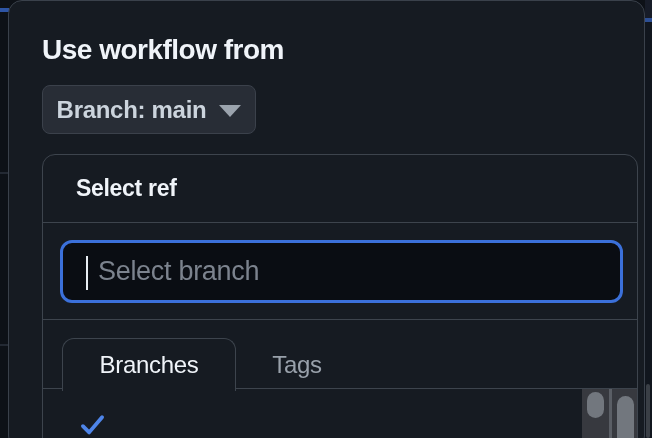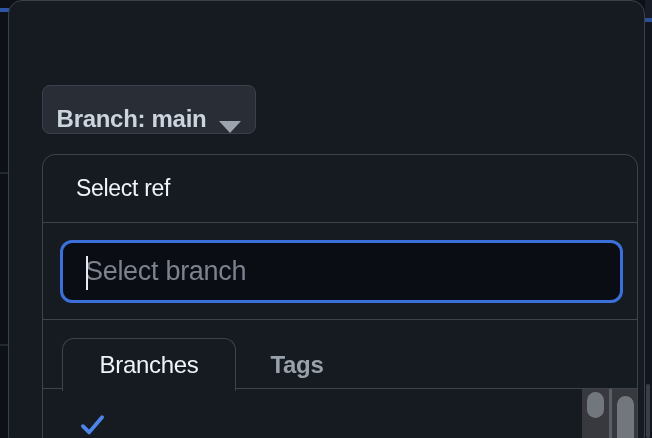--- a/index.html
+++ b/index.html
@@ -34,21 +34,21 @@
   }
   .heading{
     left:33px;top:33px;
     font-size:28px;font-weight:bold;letter-spacing:-0.5px;
     color:var(--text-primary);
   }
   .branch-btn{
     left:33px;top:84px;width:214px;height:49px;
     background:var(--button-bg);
     border:1px solid #3b414b;border-radius:8px;
-    display:flex;align-items:flex-end;justify-content:center;gap:13px;
+    display:flex;align-items:center;justify-content:center;gap:13px;
     cursor:pointer;
   }
   .branch-btn .label{font-size:24px;font-weight:600;color:var(--text-button);}
   .tri-down{
     width:0;height:0;margin-top:3px;
     border-left:11px solid transparent;border-right:11px solid transparent;
     border-top:12px solid #9ba3ad;
   }
 
   
@@ -57,53 +57,53 @@
     background:var(--overlay-bg);
     border:1px solid var(--border);
     border-radius:13px;
     overflow:hidden;
   }
   .card-header{
     left:0;top:0;width:100%;height:68px;
     border-bottom:1px solid var(--border);
     display:flex;align-items:center;padding-left:33px;
   }
-  .card-title{font-size:23px;font-weight:normal;color:var(--text-primary);}
+  .card-title{font-size:23px;font-weight:bold;color:var(--text-primary);}
 
   .input-wrap{
     left:17px;top:85px;width:563px;height:63px;
     background:var(--input-bg);
     border:3px solid var(--accent-blue);
     border-radius:12px;
     display:flex;align-items:center;
   }
   .input-wrap input{
     width:100%;height:100%;background:transparent;border:none;outline:none;
     font-family:inherit;font-size:27px;letter-spacing:-0.3px;
-    color:#e6edf3;padding-left:22px;
+    color:#e6edf3;padding-left:35px;
   }
   .input-wrap input::placeholder{color:var(--placeholder);opacity:1;}
   .text-cursor{left:23px;top:13px;width:2px;height:34px;background:#e8edf3;}
 
   .divider2{left:0;top:164px;width:100%;height:1px;background:var(--border);}
   .tabnav-line{left:0;top:233px;width:100%;height:1px;background:var(--border);z-index:1;}
 
   .tab{
     top:183px;height:53px;z-index:3;
     display:flex;align-items:center;justify-content:center;
     font-size:24px;cursor:pointer;
   }
   .tab.active{
     left:19px;width:174px;
     background:var(--overlay-bg);
     border:1px solid var(--border);border-bottom:none;
     border-radius:12px 12px 0 0;
     font-weight:400;color:var(--text-primary);
   }
-  .tab.inactive{left:193px;width:122px;color:var(--text-secondary);font-weight:700;}
+  .tab.inactive{left:193px;width:122px;color:var(--text-secondary);font-weight:400;}
 
   .list-row{
     left:0;top:237px;width:560px;height:64px;
     display:flex;align-items:center;gap:28px;padding-left:36px;
     cursor:pointer;
   }
   .list-row .label{font-size:24px;font-weight:bold;color:#eef2f7;}
   .check-icon{width:27px;height:27px;display:block;}
 
   
@@ -121,20 +121,21 @@
 <div class="abs sliver-line" style="left:0;top:344px;width:9px;height:2px;"></div>
 
 <div class="abs right-sliver">
   <div class="abs top"></div>
   <div class="abs blue"></div>
   <div class="abs bar"></div>
 </div>
 
 <div class="abs popover">
 
+  <div class="abs heading">Use workflow from</div>
 
   <div class="abs branch-btn">
     <span class="label">Branch: main</span>
     <span class="tri-down"></span>
   </div>
 
   <div class="abs card">
 
     <div class="abs card-header">
       <span class="card-title">Select ref</span>

